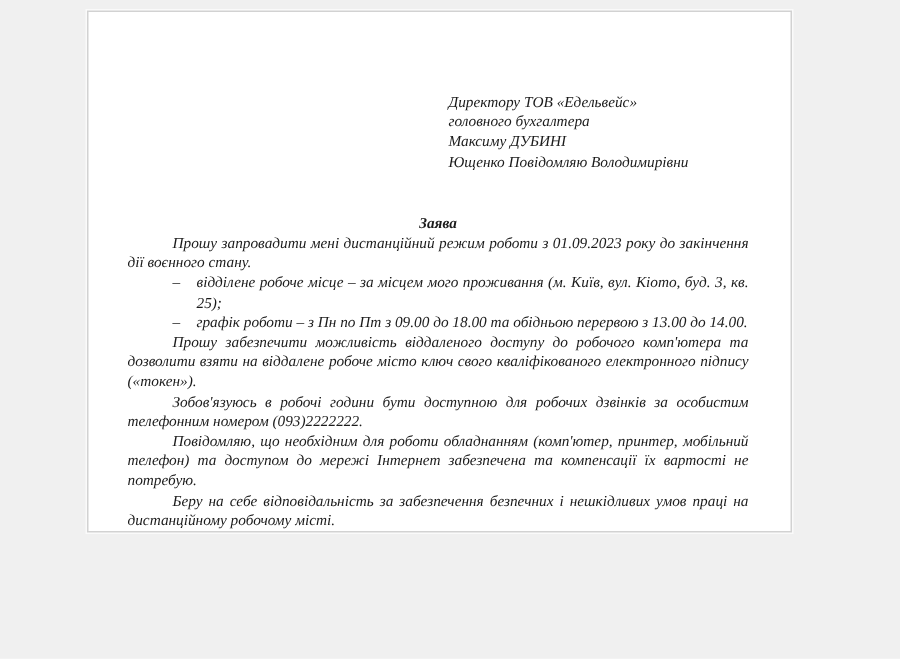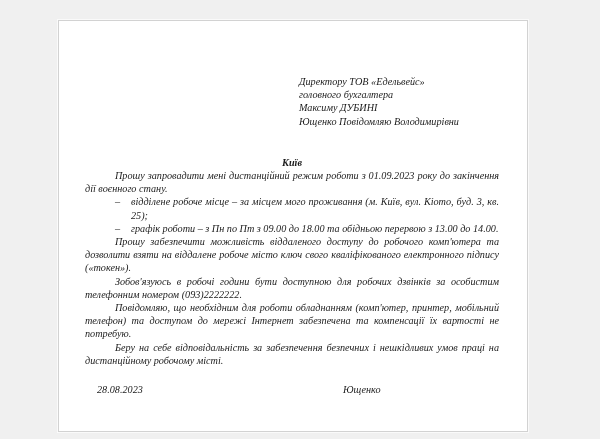--- a/index.html
+++ b/index.html
@@ -18,23 +18,23 @@
     position: relative;
     width: 600px;
     height: 439px;
     background: #f0f0f0;
     box-sizing: border-box;
   }
 
   .page {
     position: absolute;
     left: 58px;
-    top: 20px;
+    top: 7px;
     width: 470px;
-    height: 412px;
+    height: 348px;
     background: #ffffff;
     border: 1px solid #d2d2d2;
     box-sizing: border-box;
     box-shadow: 0 0 0 1px #fafafa;
     overflow: hidden;
   }
 
   .page-inner {
     position: absolute;
     left: 0;
@@ -111,21 +111,21 @@
   <div class="page">
     <div class="page-inner">
 
       <div class="addressee">
         <span class="line">Директору ТОВ «Едельвейс»</span>
         <span class="line">головного бухгалтера</span>
         <span class="line">Максиму ДУБИНІ</span>
         <span class="line">Ющенко Повідомляю Володимирівни</span>
       </div>
 
-      <div class="doc-title">Київ</div>
+      <div class="doc-title">Заява</div>
 
       <p class="para">Прошу запровадити мені дистанційний режим роботи з 01.09.2023 року до закінчення дії воєнного стану.</p>
 
 
       <ul class="conditions">
         <li>
           <span class="dash">–</span>
           <span>відділене робоче місце – за місцем мого проживання (м. Київ, вул. Кіото, буд. 3, кв. 25);</span>
         </li>
         <li>

